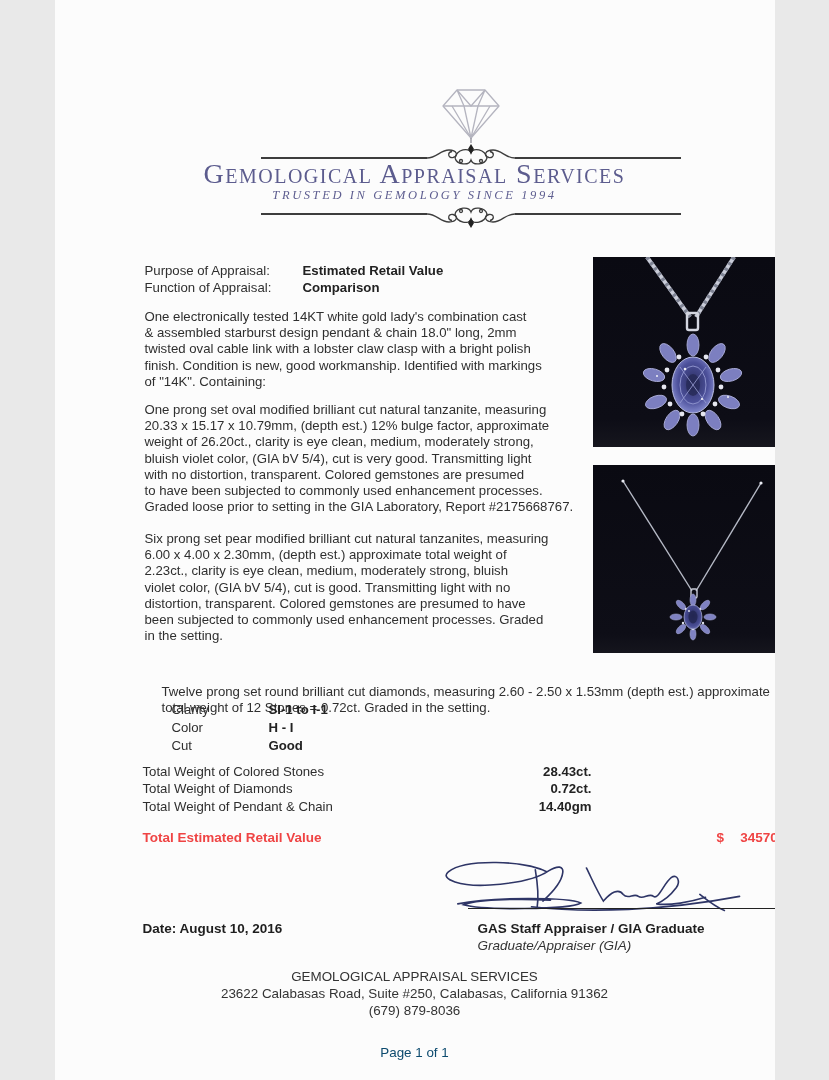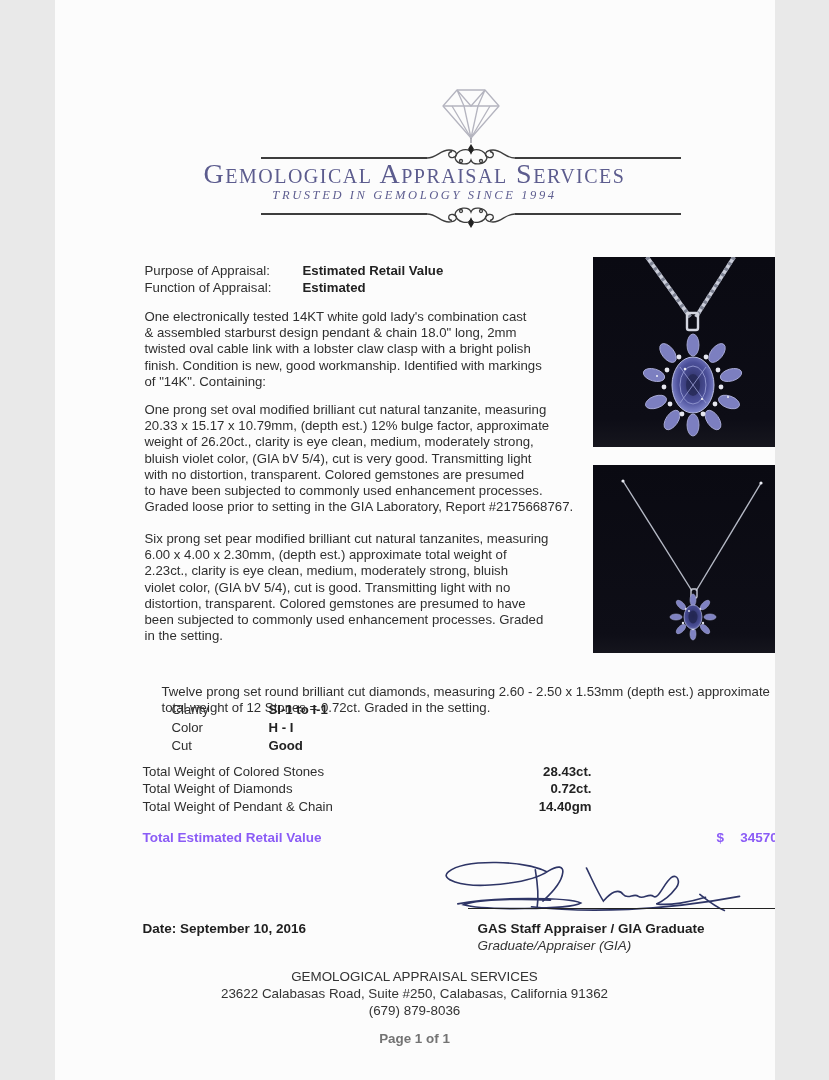--- a/index.html
+++ b/index.html
@@ -49,37 +49,37 @@
   .grades{position:absolute;left:117px;top:701px;font-size:13.2px;line-height:17.8px;}
   .grade-row{display:flex;}
   .grade-label{width:97px;}
   .grade-value{font-weight:bold;color:#222;}
   .weights{position:absolute;left:88px;top:763px;width:449px;font-size:13.2px;line-height:17.4px;}
   .weight-row{display:flex;justify-content:space-between;}
   .weight-value{font-weight:bold;color:#222;}
   .total-row{
     position:absolute;left:88px;top:830px;width:654px;
     display:flex;justify-content:space-between;
-    font-size:13.5px;font-weight:bold;color:#8b5cf6;
+    font-size:13.5px;font-weight:bold;color:#ef4444;
   }
   .total-amount-box{display:flex;justify-content:space-between;width:80px;}
   
   .photo{position:absolute;left:538px;}
   .photo-1{top:257px;width:197px;height:190px;}
   .photo-2{top:465px;width:197px;height:188px;}
   
   .signature-svg{position:absolute;left:382px;top:855px;width:312px;height:60px;}
   .signature-line{position:absolute;left:413px;top:908px;width:330px;border-top:1.6px solid #222;}
   .date-line{position:absolute;left:88px;top:921px;font-size:13.5px;font-weight:bold;color:#1e1e1e;}
   .appraiser-block{position:absolute;left:423px;top:921px;font-size:13.5px;line-height:16.5px;}
   .appraiser-title{font-weight:bold;color:#1e1e1e;}
   .appraiser-sub{font-style:italic;color:#333;}
   
   .footer{position:absolute;left:0;right:0;top:968px;text-align:center;font-size:13.4px;line-height:17.2px;color:#333;}
-  .footer-page{margin-top:10px;font-weight:bold;color:#737373;}
+  .footer-page{margin-top:24px;font-weight:normal;color:#0c4a6e;}
 </style>
 </head>
 <body>
 
 <div class="page">
 
   <svg class="logo-diamond" viewBox="0 0 64 62">
     <g fill="none" stroke="#b4b4bf" stroke-width="1.3" stroke-linejoin="round">
       <path d="M18,6 L46,6 L60,22 L32,54 L4,22 Z"></path>
       <path d="M4,22 H60"></path>
@@ -124,21 +124,21 @@
     </g>
   </svg>
 
   <div class="info-block">
     <div class="info-row">
       <span class="info-label">Purpose of Appraisal:</span>
       <span class="info-value">Estimated Retail Value</span>
     </div>
     <div class="info-row">
       <span class="info-label">Function of Appraisal:</span>
-      <span class="info-value">Estimated</span>
+      <span class="info-value">Comparison</span>
     </div>
   </div>
 
   <div class="para para-1">One electronically tested 14KT white gold lady's combination cast
 &amp; assembled starburst design pendant &amp; chain 18.0" long, 2mm
 twisted oval cable link with a lobster claw clasp with a bright polish
 finish. Condition is new, good workmanship.  Identified with markings
 of "14K".  Containing:</div>
   <div class="para para-2">One prong set oval modified brilliant cut natural tanzanite, measuring
 20.33 x 15.17 x 10.79mm, (depth est.) 12% bulge factor, approximate
@@ -310,21 +310,21 @@
     <g fill="none" stroke="#2e3566" stroke-width="1.7" stroke-linecap="round">
       <path d="M116,16 C94,4 30,2 12,16 C2,24 26,32 56,30 C86,28 108,22 118,15 C128,9 134,10 133,17 C132,26 122,38 112,47"></path>
       <path d="M104,14 C106,26 108,40 106,53"></path>
       <path d="M22,50 C60,42 140,43 152,49 C140,56 48,57 28,51 C40,46 80,44 120,46"></path>
       <path d="M158,12 C164,24 170,38 176,47 C184,38 192,33 197,40 C202,46 208,38 213,42 C218,46 224,38 229,42 C234,46 240,28 248,22 C254,18 258,26 253,33 C247,41 240,47 232,50 C246,52 268,48 284,43"></path>
       <path d="M100,53 C160,60 240,57 320,42"></path>
       <path d="M278,40 C288,48 296,54 304,57"></path>
     </g>
   </svg>
   <div class="signature-line"></div>
-  <div class="date-line">Date: September 10, 2016</div>
+  <div class="date-line">Date: August 10, 2016</div>
   <div class="appraiser-block">
     <div class="appraiser-title">GAS Staff Appraiser / GIA Graduate</div>
     <div class="appraiser-sub">Graduate/Appraiser (GIA)</div>
   </div>
 
   <div class="footer">
     <div>GEMOLOGICAL APPRAISAL SERVICES</div>
     <div>23622 Calabasas Road, Suite #250, Calabasas, California 91362</div>
     <div>(679) 879-8036</div>
     <div class="footer-page">Page 1 of 1</div>

